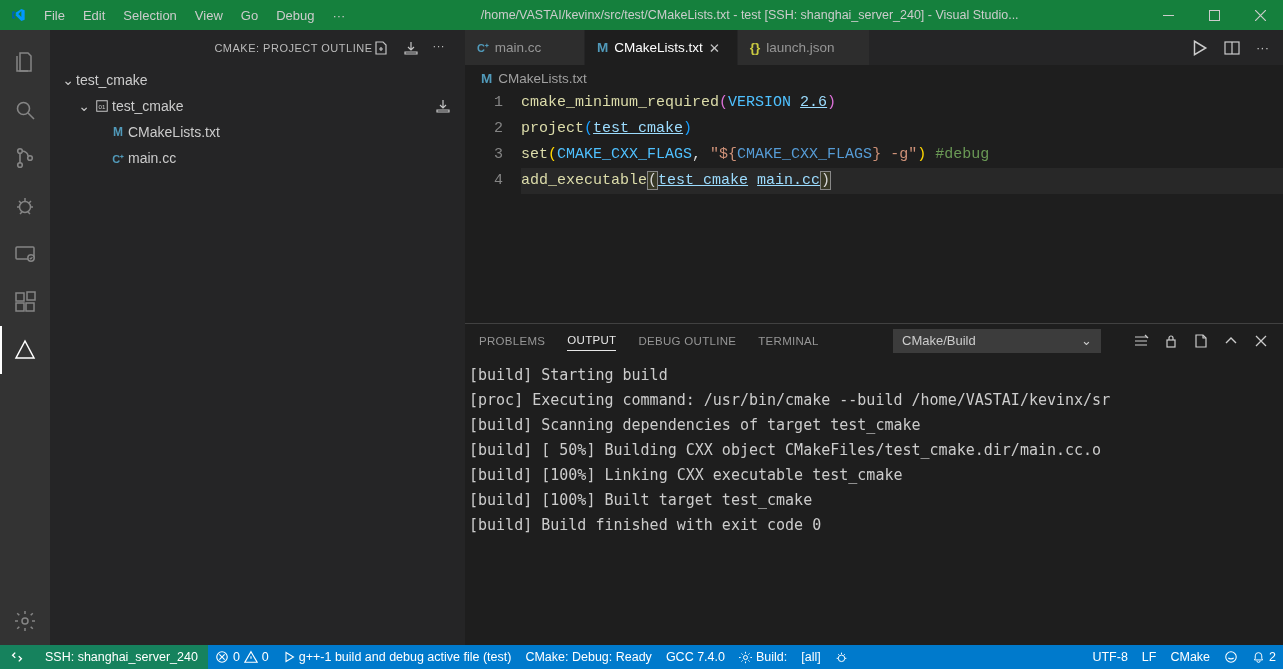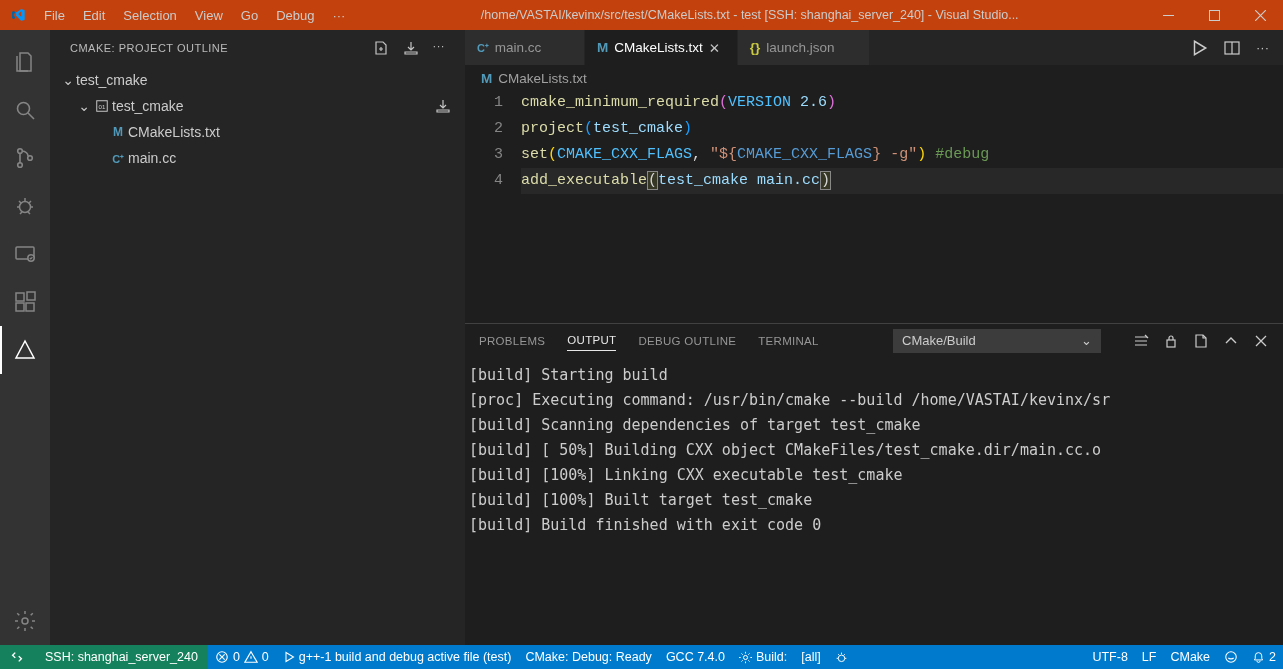--- a/index.html
+++ b/index.html
@@ -9,21 +9,21 @@
   color: #cccccc;
   width: 1283px;
   height: 669px;
   overflow: hidden;
   font-size: 13px;
   display: flex;
   flex-direction: column;
 }
 .titlebar {
   height: 30px;
-  background: #c2410c;
+  background: #15803d;
   display: flex;
   align-items: center;
   color: #cccccc;
   flex-shrink: 0;
 }
 .vscode-logo {
   width: 35px; display:flex; align-items:center; justify-content:center;
 }
 .menubar { display:flex; }
 .menubar-item { padding: 0 9px; height:30px; display:flex; align-items:center; cursor:default; }
@@ -39,21 +39,21 @@
 .act-item.active { color:#fff; }
 .act-item.active::before { content:""; position:absolute; left:0; top:0; bottom:0; width:2px; background:#fff; }
 .act-spacer { flex:1; }
 
 .sidebar {
   width:415px; background:#252526; display:flex; flex-direction:column; flex-shrink:0;
 }
 .sidebar-header {
   height:35px; display:flex; align-items:center; padding:0 20px; font-size:11px; letter-spacing:0.5px; color:#bbbbbb;
 }
-.sidebar-header-title { flex:1; }
+.sidebar-header-title { flex:1;text-align:right; }
 .sidebar-header-actions { display:flex; gap:14px; color:#c5c5c5; }
 .tree { padding-top:2px; }
 .tree-row { height:26px; display:flex; align-items:center; color:#cccccc; font-size:14px; position:relative;}
 .tree-chevron { width:16px; display:inline-flex; justify-content:center; color:#c5c5c5; }
 .tree-icon { width:20px; display:inline-flex; justify-content:center; align-items:center; }
 .row-actions { position:absolute; right:14px; color:#c5c5c5; }
 
 .main { flex:1; display:flex; flex-direction:column; min-width:0; background:#1e1e1e; }
 .tabs-row {
   height:36px; background:#252526; display:flex; align-items:stretch; border-bottom:1px solid #1e1e1e; flex-shrink:0;
@@ -71,21 +71,21 @@
   height:24px; background:#1e1e1e; display:flex; align-items:center; padding:0 16px; gap:6px; color:#a0a0a0; font-size:13.5px; flex-shrink:0;
 }
 
 .editor {
   flex:1; display:flex; font-family: Consolas, "Courier New", monospace; font-size:15px; line-height:26px; min-height:0; overflow:hidden; position:relative;
 }
 .gutter { width:56px; text-align:right; color:#858585; padding-right:18px; user-select:none; }
 .code { flex:1; white-space:pre; color:#d4d4d4; position:relative; }
 .current-line-bg { position:absolute; left:0; right:0; height:26px; background:#282828; border:1px solid #282828; box-sizing:border-box;}
 .tok-func { color:#dcdcaa; }
-.tok-ident { color:#9cdcfe; }
+.tok-ident { color:#9cdcfe;text-decoration:underline; }
 .tok-const { color:#4fc1ff; }
 .tok-str { color:#ce9178; }
 .tok-var { color:#569cd6; }
 .tok-comment { color:#6a9955; }
 .tok-paren { color:#da70d6; }
 .tok-paren-yellow { color:#ffd700; }
 .tok-paren-blue { color:#179fff; }
 .bracket-match { border:1px solid #888; box-sizing:border-box; background: rgba(255,255,0,0.07); }
 
 .panel {

